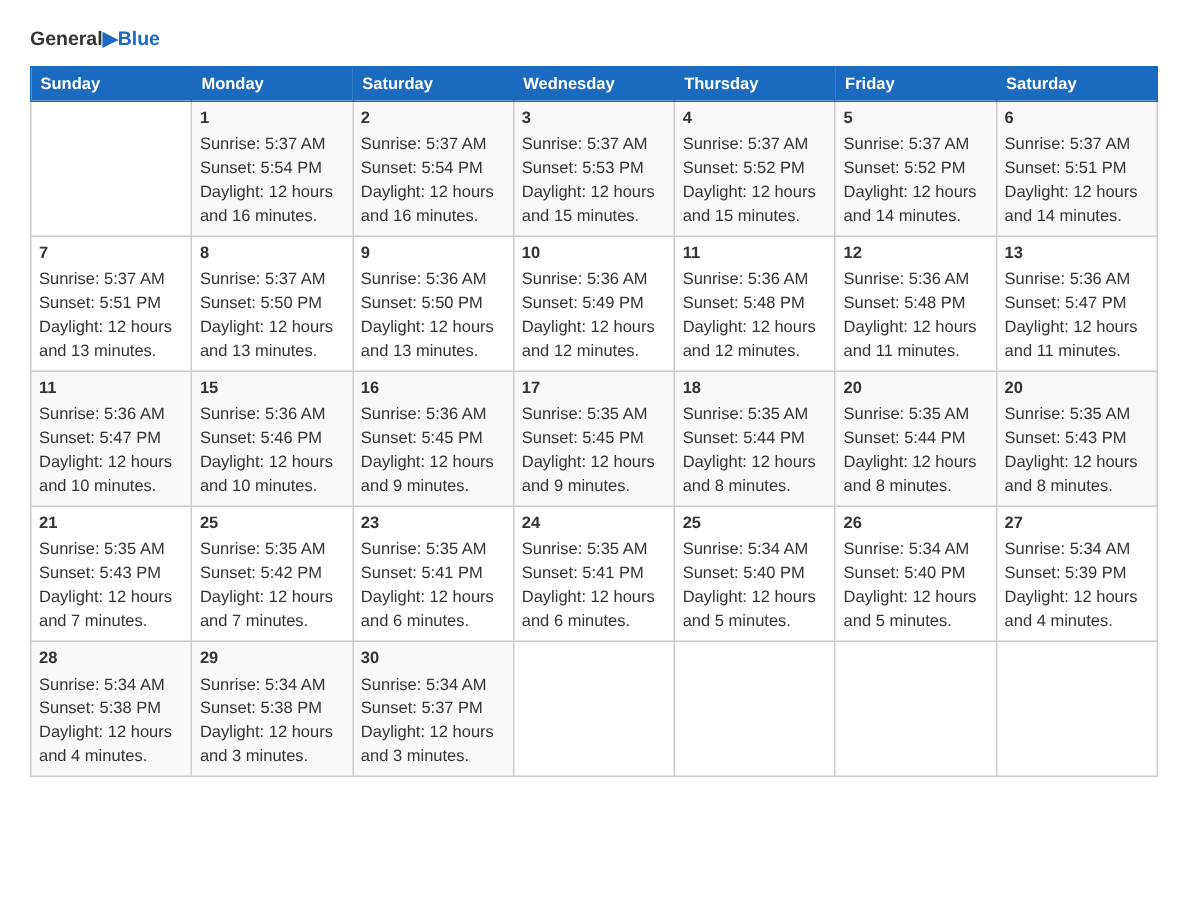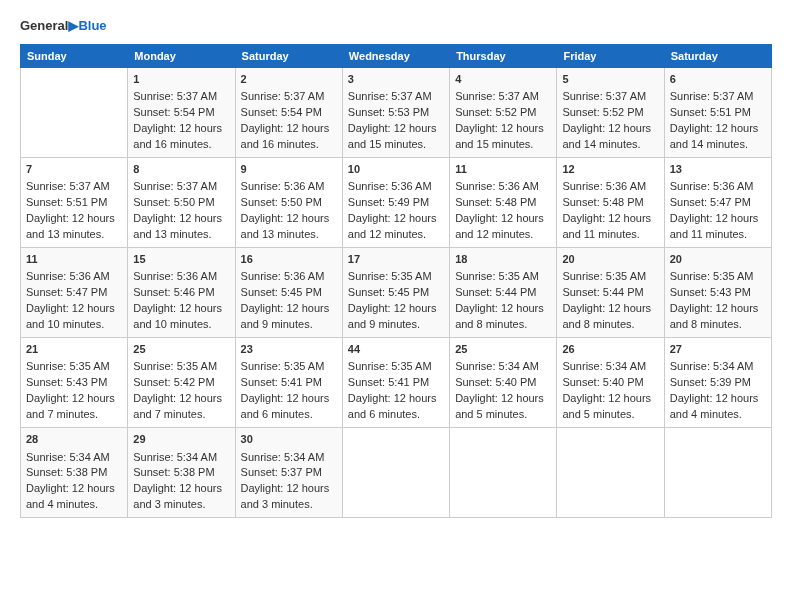--- a/index.html
+++ b/index.html
@@ -205,21 +205,21 @@
           </td>
           <td>
             <span class="day-num">25</span>
             <div class="day-info">Sunrise: 5:35 AM<br>Sunset: 5:42 PM<br>Daylight: 12 hours<br>and 7 minutes.</div>
           </td>
           <td>
             <span class="day-num">23</span>
             <div class="day-info">Sunrise: 5:35 AM<br>Sunset: 5:41 PM<br>Daylight: 12 hours<br>and 6 minutes.</div>
           </td>
           <td>
-            <span class="day-num">44</span>
+            <span class="day-num">24</span>
             <div class="day-info">Sunrise: 5:35 AM<br>Sunset: 5:41 PM<br>Daylight: 12 hours<br>and 6 minutes.</div>
           </td>
           <td>
             <span class="day-num">25</span>
             <div class="day-info">Sunrise: 5:34 AM<br>Sunset: 5:40 PM<br>Daylight: 12 hours<br>and 5 minutes.</div>
           </td>
           <td>
             <span class="day-num">26</span>
             <div class="day-info">Sunrise: 5:34 AM<br>Sunset: 5:40 PM<br>Daylight: 12 hours<br>and 5 minutes.</div>
           </td>

